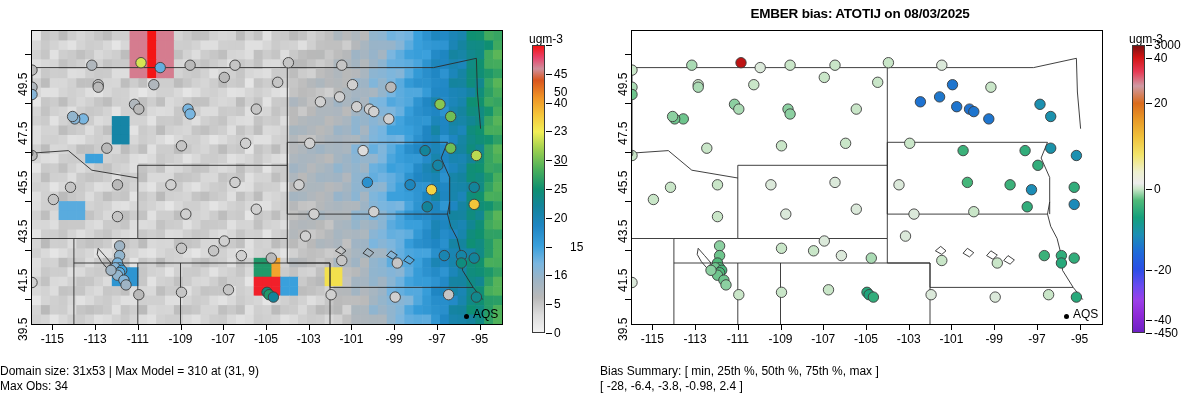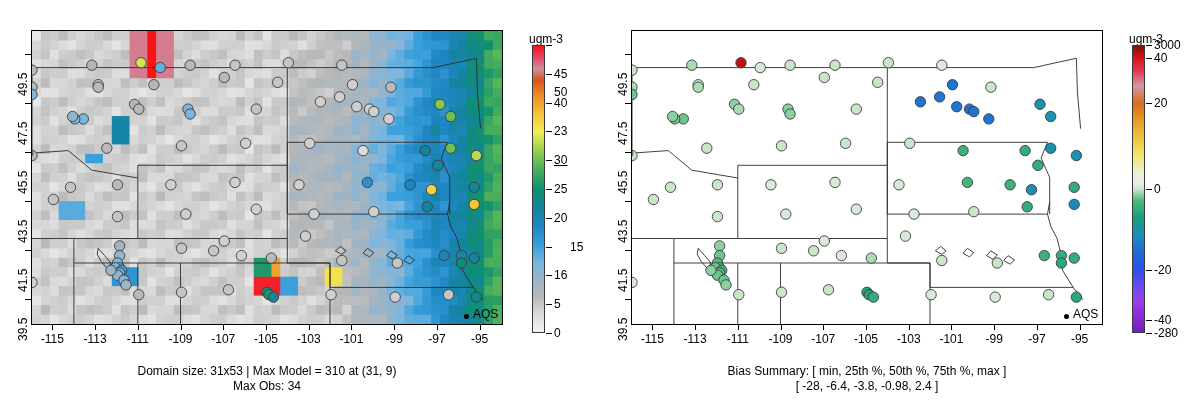--- a/index.html
+++ b/index.html
@@ -30,21 +30,21 @@
 
   
   .cbwrap{position:absolute;top:30px;}
   .cbtitle{position:absolute;font-size:12px;white-space:nowrap;}
   .cbar{position:absolute;width:13px;border:1px solid #3a3a3a;box-sizing:border-box;}
   .cbtick{position:absolute;width:6px;height:1px;background:#000;}
   .cblab{position:absolute;font-size:12px;white-space:nowrap;
          transform:translateY(-50%);}
 
   
-  .footer{position:absolute;left:0;width:534px;text-align:center;
+  .footer{position:absolute;left:0;width:534px;
           font-size:12px;line-height:15px;}
   .footer div{white-space:nowrap;}
 
   .aqs-dot{position:absolute;width:5px;height:5px;border-radius:50%;
            background:#000;}
   .aqs-txt{position:absolute;font-size:12px;}
 </style>
 </head>
 <body>
 
@@ -1908,20 +1908,21 @@
   </div>
 
   <div class="footer" style="top:364px;">
     <div>Domain size: 31x53 | Max Model = 310 at (31, 9)</div>
     <div>Max Obs: 34</div>
   </div>
 </div>
 
 <div class="panel panel-right">
 
+  <div class="ptitle">EMBER bias: ATOTIJ on 08/03/2025</div>
 
   <div class="plotbox">
     <svg width="470" height="293" viewBox="0 0 470 293">
       <rect x="0" y="0" width="470" height="293" fill="#ffffff"></rect>
       <g id="states-right" fill="none" stroke="#2b2b2b" stroke-width="0.9">
           <path d="M 0.0,36.6 L 255.3,36.6 L 401.6,36.6 L 444.4,27.3 L 445.4,61.0"></path>
           <path d="M 0.0,36.6 L 0.0,122.1 L 36.3,119.6 L 59.8,139.2 L 105.8,147.0 L 105.8,134.3 L 255.3,134.3 L 255.3,36.6"></path>
           <path d="M 105.8,147.0 L 105.8,207.5 L 255.3,207.5 L 255.3,134.3"></path>
           <path d="M -21.4,151.4 L -19.2,119.6 L 0.0,122.1"></path>
           <path d="M -21.4,151.4 L -10.7,168.5 L -21.4,207.5 L 41.9,207.5 L 105.8,207.5"></path>
@@ -2099,21 +2100,21 @@
         <div class="cblab" style="left: 42px; top: 27.96px;">40</div>
         <div class="cbtick" style="left: 34px; top: 72.6px;"></div>
         <div class="cblab" style="left: 42px; top: 72.6px;">20</div>
         <div class="cbtick" style="left: 34px; top: 159px;"></div>
         <div class="cblab" style="left: 42px; top: 159px;">0</div>
         <div class="cbtick" style="left: 34px; top: 239.64px;"></div>
         <div class="cblab" style="left: 42px; top: 239.64px;">-20</div>
         <div class="cbtick" style="left: 34px; top: 290.04px;"></div>
         <div class="cblab" style="left: 42px; top: 290.04px;">-40</div>
         <div class="cbtick" style="left: 34px; top: 303px;"></div>
-        <div class="cblab" style="left: 42px; top: 303px;">-280</div>
+        <div class="cblab" style="left: 42px; top: 303px;">-450</div>
       </div>
   </div>
 
   <div class="footer" style="top:364px;">
     <div>Bias Summary: [ min, 25th %, 50th %, 75th %, max ]</div>
     <div>[ -28,  -6.4,  -3.8,  -0.98,  2.4 ]</div>
   </div>
 </div>
 
 </body></html>

